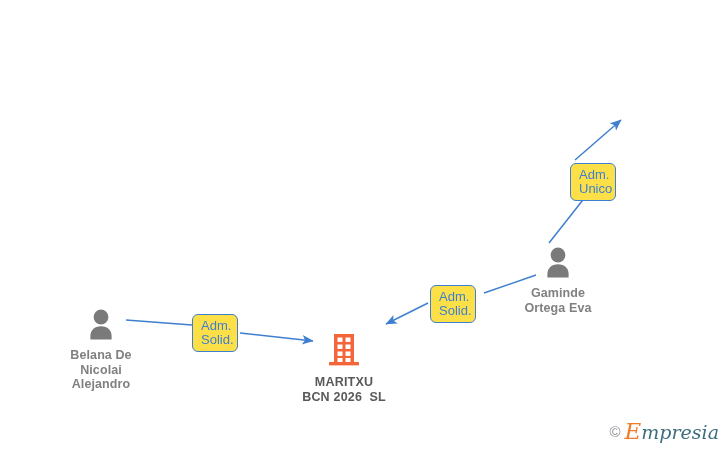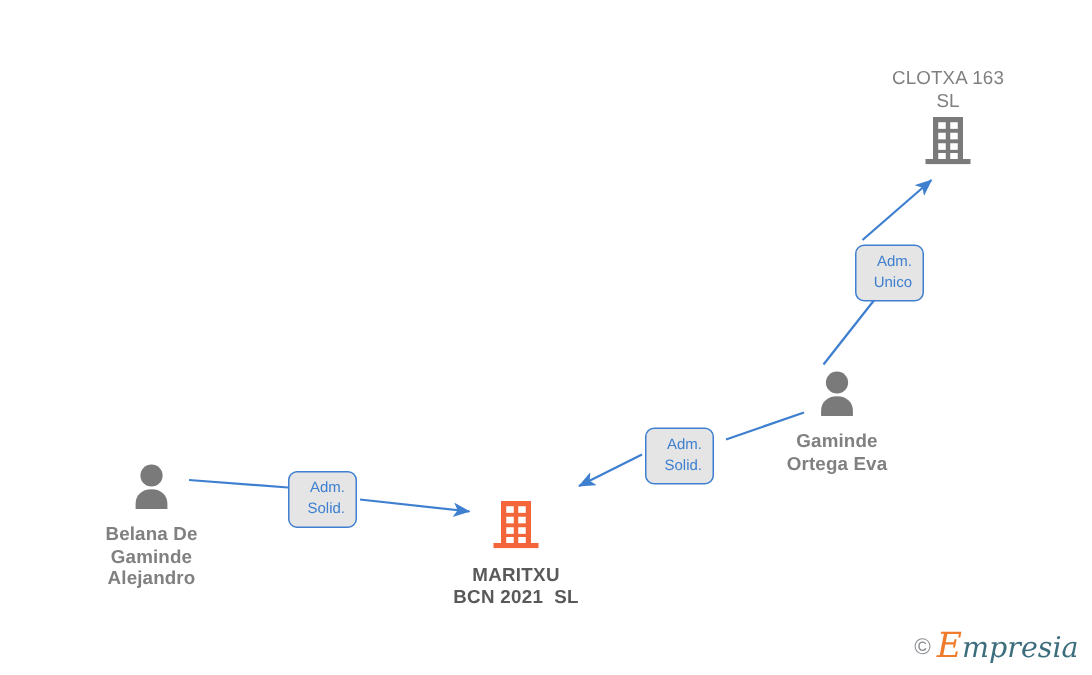--- a/index.html
+++ b/index.html
@@ -29,25 +29,25 @@
     letter-spacing:0.2px;
   }
   .node.company .label.above{margin-bottom:3px;}
   .node .label.below{margin-top:4px;font-weight:bold;}
 
   .rel-box{
     position:absolute;
     box-sizing:border-box;
     border:1.6px solid #3E7FD0;
     border-radius:6px;
-    background:#e5e5e5;
+    background:#fde047;
     color:#3E7FD0;
-    font-size:10px;
+    font-size:13px;
     line-height:14px;
-    text-align:right;
+    text-align:center;
     padding:4px 7px 4px 8px;
     white-space:pre-line;
     z-index:5;
   }
 
   #watermark{
     position:absolute;
     right:9px;bottom:7px;
     display:flex;align-items:center;gap:4px;
     user-select:none;
@@ -77,42 +77,20 @@
 
     <line x1="536" y1="275" x2="484" y2="293" stroke="#3E7FD0" stroke-width="1.5"></line>
 
     <line x1="428" y1="303" x2="386" y2="324" stroke="#3E7FD0" stroke-width="1.5" marker-end="url(#arrowBlue)"></line>
 
     <line x1="126" y1="320" x2="192" y2="325" stroke="#3E7FD0" stroke-width="1.5"></line>
 
     <line x1="240" y1="333" x2="313" y2="341" stroke="#3E7FD0" stroke-width="1.5" marker-end="url(#arrowBlue)"></line>
   </svg>
 
-  <div class="node company" style="left:572px; top:45px; width:120px;">
-    <span class="label above">CLOTXA 163
-SL</span>
-    <span class="icon">
-      <svg width="32" height="34" viewBox="0 0 32 34" aria-hidden="true">
-        <g fill="#7A7A7A">
-          <rect x="6" y="1" width="20" height="28"></rect>
-          <rect x="1" y="29" width="30" height="3.4"></rect>
-        </g>
-        <g fill="#ffffff">
-          <rect x="9.5" y="4.5" width="5" height="4.4"></rect>
-          <rect x="17.5" y="4.5" width="5" height="4.4"></rect>
-          <rect x="9.5" y="11.5" width="5" height="4.4"></rect>
-          <rect x="17.5" y="11.5" width="5" height="4.4"></rect>
-          <rect x="9.5" y="18.5" width="5" height="4.4"></rect>
-          <rect x="17.5" y="18.5" width="5" height="4.4"></rect>
-          <rect x="9.5" y="25" width="5" height="4"></rect>
-          <rect x="17.5" y="25" width="5" height="4"></rect>
-        </g>
-      </svg>
-    </span>
-  </div>
 
   <div class="rel-box" style="left:570px; top:163px; width:46px;">Adm.
 Unico</div>
 
   <div class="node person" style="left:498px; top:246px; width:120px;">
     <span class="icon">
       <svg width="30" height="32" viewBox="0 0 30 32" aria-hidden="true">
         <g fill="#7A7A7A">
           <circle cx="15" cy="9" r="7.4"></circle>
           <path d="M15 18.2c-6.6 0-10.6 4.2-10.6 9.6v3.6h21.2v-3.6c0-5.4-4-9.6-10.6-9.6z"></path>
@@ -139,37 +117,37 @@
           <rect x="9.5" y="11.5" width="5" height="4.4"></rect>
           <rect x="17.5" y="11.5" width="5" height="4.4"></rect>
           <rect x="9.5" y="18.5" width="5" height="4.4"></rect>
           <rect x="17.5" y="18.5" width="5" height="4.4"></rect>
           <rect x="9.5" y="25" width="5" height="4"></rect>
           <rect x="17.5" y="25" width="5" height="4"></rect>
         </g>
       </svg>
     </span>
     <span class="label below">MARITXU
-BCN 2021  SL</span>
+BCN 2026  SL</span>
   </div>
 
   <div class="rel-box" style="left:192px; top:314px; width:46px;">Adm.
 Solid.</div>
 
   <div class="node person" style="left:41px; top:308px; width:120px;">
     <span class="icon">
       <svg width="30" height="32" viewBox="0 0 30 32" aria-hidden="true">
         <g fill="#7A7A7A">
           <circle cx="15" cy="9" r="7.4"></circle>
           <path d="M15 18.2c-6.6 0-10.6 4.2-10.6 9.6v3.6h21.2v-3.6c0-5.4-4-9.6-10.6-9.6z"></path>
         </g>
       </svg>
     </span>
     <span class="label below">Belana De
-Gaminde
+Nicolai
 Alejandro</span>
   </div>
 
   <div id="watermark">
     <span class="copy">©</span>
     <span class="brand">
       <span class="e">E</span><span class="rest">mpresia</span>
     </span>
   </div>
 

